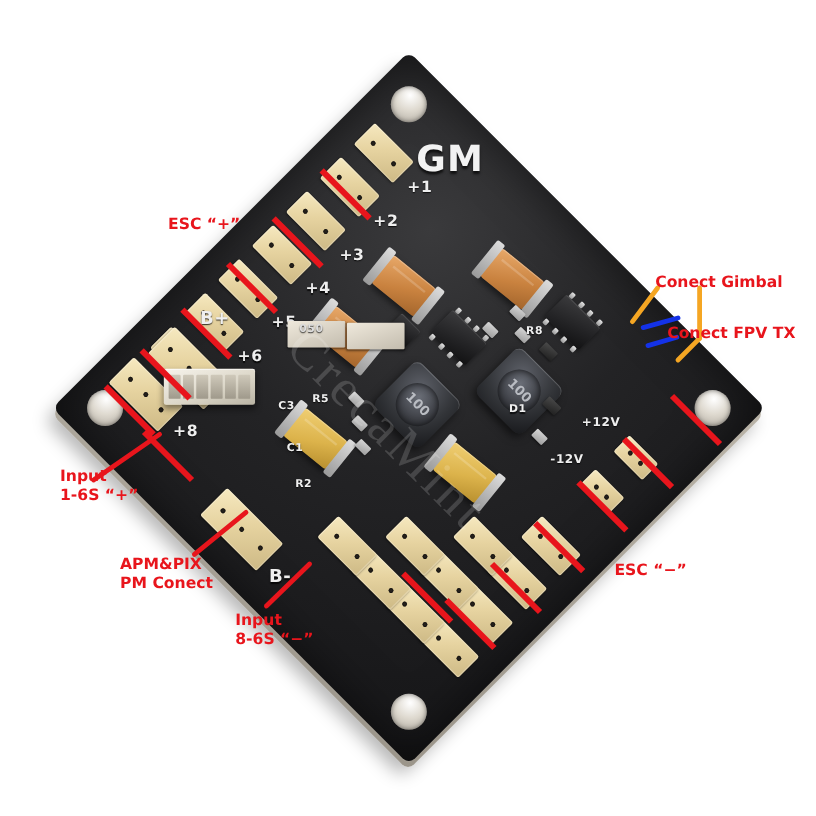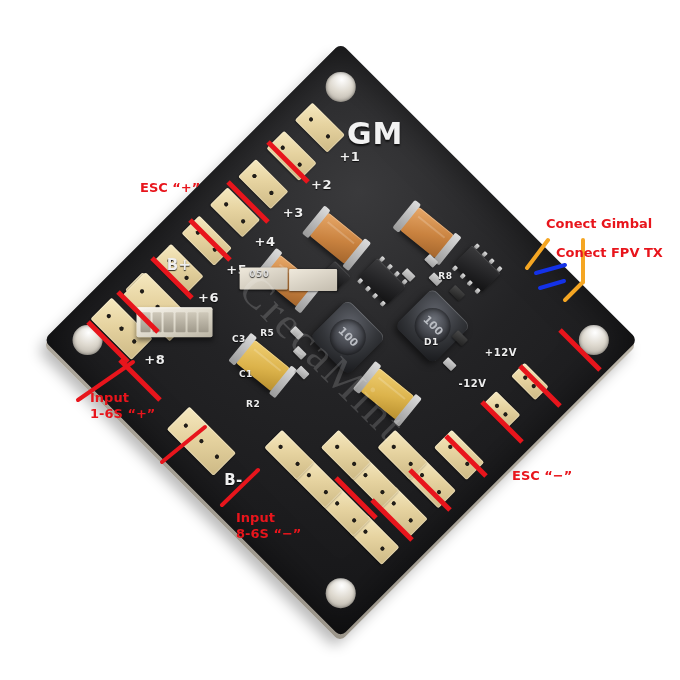--- a/index.html
+++ b/index.html
@@ -122,21 +122,21 @@
     color:rgba(255,255,255,.16);white-space:nowrap;pointer-events:none;
   }
 
   
   #annotations{position:absolute;left:0;top:0;width:680px;height:680px;pointer-events:none;}
   .lbl{
     position:absolute;white-space:nowrap;font-family:"DejaVu Sans",sans-serif;
     font-size:13px;font-weight:700;line-height:1.25;
   }
   .lbl.red{color:#e8151c;}
-  .lbl.two{line-height:1.2;margin-left:40px;}
+  .lbl.two{line-height:1.2;}
 </style>
 </head>
 <body>
 
 <div id="stage">
 
   <div id="board-wrap">
     <div id="board-edge"></div>
     <div id="board">
 
@@ -408,19 +408,23 @@
     <div class="lbl red two" style="left:50px;top:390px;text-align:left;">
       <div>Input</div>
       <div>1-6S “+”</div>
     </div>
 
     <div class="lbl red two" style="left:196px;top:510px;text-align:left;">
       <div>Input</div>
       <div>8-6S “−”</div>
     </div>
 
-
-    <div class="lbl red" style="left:546px;top:216px;">Conect Gimbal</div>
-
-    <div class="lbl red" style="left:556px;top:245px;">Conect FPV TX</div>
+    <div class="lbl red two" style="left:100px;top:463px;text-align:left;">
+      <div>APM&amp;PIX</div>
+      <div>PM Conect</div>
+    </div>
+
+    <div class="lbl red" style="left:546px;top:228px;">Conect Gimbal</div>
+
+    <div class="lbl red" style="left:556px;top:271px;">Conect FPV TX</div>
   </div>
 
 </div>
 
 </body></html>

